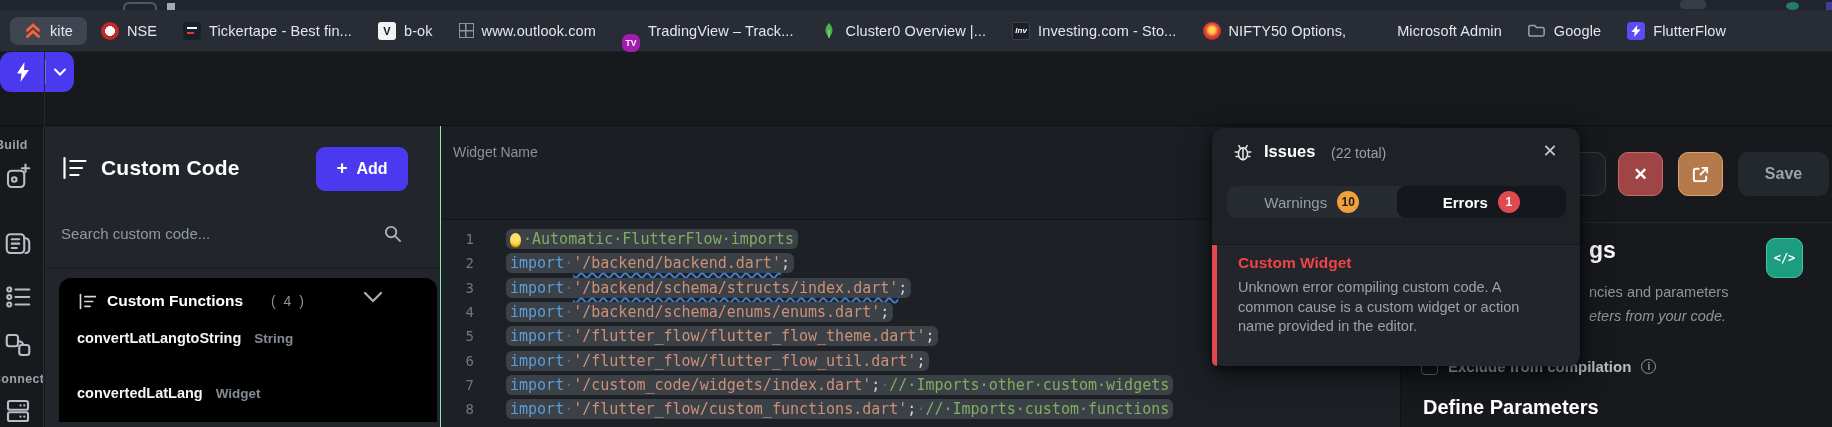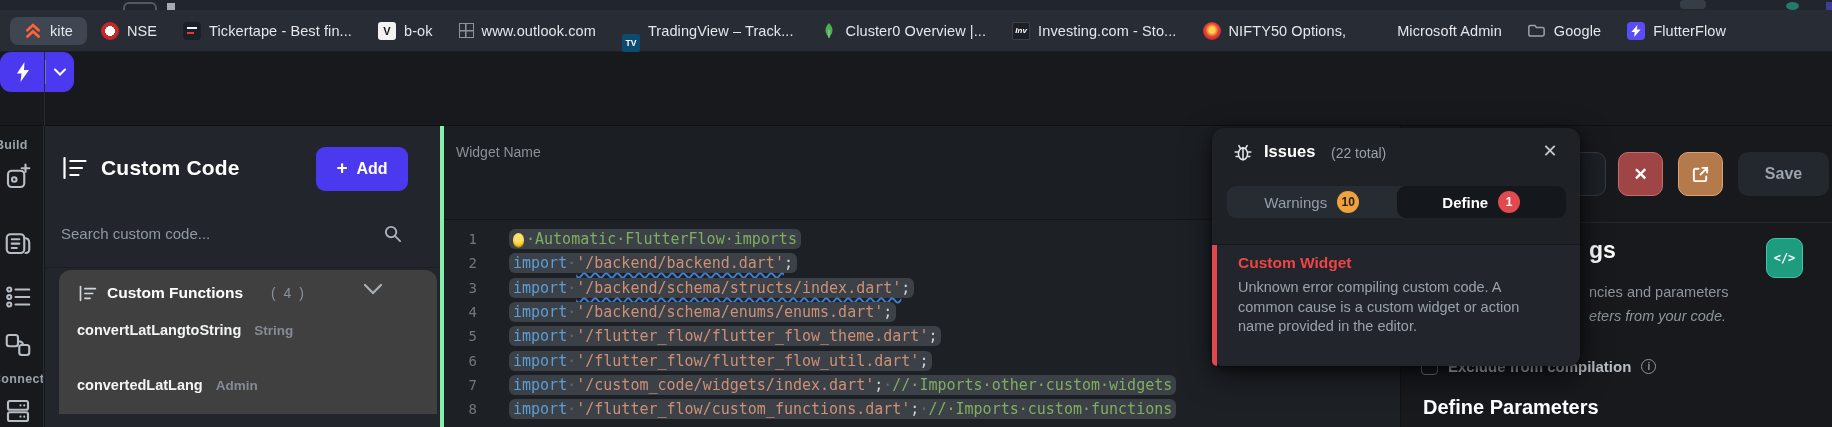--- a/index.html
+++ b/index.html
@@ -28,21 +28,21 @@
   .bm-ico { width:18px; height:18px; flex:0 0 auto; display:flex; align-items:center; justify-content:center; position:relative; }
   .ico-kite svg { width:16px; height:16px; }
   .ico-nse { border-radius:50%; background:radial-gradient(circle at 50% 50%, #fff 0 38%, #c62828 40% 100%); }
   .ico-tickertape { border-radius:4px; background:#1b1f27; }
   .ico-tickertape::before { content:""; position:absolute; left:4px; top:5px; width:10px; height:2px; background:#f5f5f5; }
   .ico-tickertape::after { content:""; position:absolute; left:4px; top:10px; width:7px; height:2px; background:#e53935; }
   .ico-bok { border-radius:3px; background:#f2f2f2; color:#15181c; font-weight:bold; font-size:11px; display:flex; align-items:center; justify-content:center; }
   .ico-grid { width:15px; height:15px; border:1.5px solid #8d949c;
     background: linear-gradient(#8d949c,#8d949c) center/100% 1.5px no-repeat,
                 linear-gradient(90deg,#8d949c,#8d949c) center/1.5px 100% no-repeat; }
-  .ico-tradingview { border-radius:2px; background:#0c4a6e; color:#fff; font-weight:bold; font-size:8.5px; display:flex; align-items:center; justify-content:center; font-family:"Liberation Sans",sans-serif;margin-top:24px; }
+  .ico-tradingview { border-radius:7px; background:#a21caf; color:#fff; font-weight:bold; font-size:8.5px; display:flex; align-items:center; justify-content:center; font-family:"Liberation Sans",sans-serif;margin-top:24px; }
   .ico-mongo svg { width:14px; height:16px; }
   .ico-investing { border-radius:1px; background:#1c2026; border:1px solid #3a4049; color:#fff; font-style:italic; font-weight:bold; font-size:8px; display:flex; align-items:center; justify-content:center; }
   .ico-nifty { border-radius:50%; background:radial-gradient(circle at 50% 45%, #ffd24a 0 22%, #e8443a 48%, #a31515 95%); }
   .ico-microsoft { display:grid; grid-template-columns:8px 8px; grid-template-rows:8px 8px; gap:1px; width:17px; height:17px; }
   .ico-microsoft i { display:block; }
   .ico-folder svg { width:17px; height:15px; }
   .ico-flutterflow { border-radius:4px; background:#5b4cf5; display:flex; align-items:center; justify-content:center; }
   .ico-flutterflow svg { width:10px; height:12px; }
   
   #ff-header { position:absolute; left:0; top:52px; width:1832px; height:74px; background:#17191d; border-bottom:1px solid #0e1013; }
@@ -80,32 +80,32 @@
   #cc-panel { position:absolute; left:45px; top:126px; width:395px; height:301px; background:#22262c; }
   #cc-title-icon { position:absolute; left:16px; top:28px; color:#fff; }
   #cc-title { position:absolute; left:56px; top:30px; font-size:21px; font-weight:bold; color:#fff; letter-spacing:.2px; }
   #add-btn { position:absolute; left:271px; top:21px; width:92px; height:44px; background:#4b39ef; border-radius:9px; display:flex; align-items:center; justify-content:center; gap:9px; color:#fff; cursor:pointer; }
   #add-btn .plus { font-size:19px; font-weight:bold; margin-top:-2px; }
   #add-btn .lbl { font-size:16px; font-weight:bold; }
   #cc-search-input { position:absolute; left:16px; top:94px; width:330px; height:26px; background:transparent; border:none; outline:none; color:#cfd4da; font-size:15px; font-family:"Liberation Sans",sans-serif; }
   #cc-search-input::placeholder { color:#9098a2; }
   #cc-search-icon { position:absolute; left:338px; top:98px; color:#aab0b8; }
   #cc-divider { position:absolute; left:0; top:141px; width:395px; height:1px; background:#1a1d22; }
-  #cf-card { position:absolute; left:14px; top:144px; width:378px; height:144px; background:#404040; border-radius:12px 12px 0 0; }
+  #cf-card { position:absolute; left:14px; top:152px; width:378px; height:144px; background:#000000; border-radius:12px 12px 0 0; }
   #cf-icon { position:absolute; left:18px; top:13px; color:#d2d7dc; }
   #cf-title { position:absolute; left:48px; top:14px; font-size:15.5px; font-weight:bold; color:#fff; }
   #cf-count { position:absolute; left:212px; top:15px; font-size:14px; color:#8b929b; letter-spacing:2px; }
   #cf-chevron { position:absolute; left:304px; top:13px; color:#aab0b8; cursor:pointer; }
   .cf-item { position:absolute; left:18px; display:flex; align-items:baseline; gap:13px; cursor:pointer; }
   #cf-item-0 { top:52px; }
   #cf-item-1 { top:107px; }
   .cf-name { font-size:14.5px; font-weight:bold; color:#f2f4f6; }
   .cf-type { font-size:13.5px; color:#848b94; font-weight:bold; }
   
-  #editor { position:absolute; left:440px; top:126px; width:960px; height:301px; background:#1b1f24; border-left:4px solid #86efac; }
+  #editor { position:absolute; left:440px; top:126px; width:960px; height:301px; background:#1b1f24; border-left:1px solid #86efac; }
   #wn-label { position:absolute; left:12px; top:18px; font-size:14px; color:#8a9199; }
   #wn-input { position:absolute; left:12px; top:40px; width:418px; height:43px; background:#1d2126; border:1.5px solid #3c434c; border-radius:10px; color:#fff; font-size:17px; font-weight:bold; padding:0 20px; outline:none; font-family:"Liberation Sans",sans-serif; }
   #code-area { position:absolute; left:0; top:93px; width:960px; height:208px; background:#1d2126; border-top:1px solid #14161a; }
   #code-lines { position:absolute; left:0; top:7px; width:960px; font-family:"DejaVu Sans Mono",monospace; font-size:15px; }
   .cl { height:24.3px; display:flex; align-items:center; }
   .ln { width:65px; text-align:right; padding-right:32px; color:#70787f; font-size:14px; flex:0 0 auto; }
   .code-sel { background:#3c4147; border-radius:6px; padding:1px 4px; display:inline-flex; align-items:center; white-space:pre; }
   .tok-kw { color:#5c9dd6; }
   .tok-str { color:#cd9077; }
   .tok-pl { color:#cfd4da; }
@@ -397,21 +397,21 @@
         <svg width="20" height="12" viewBox="0 0 20 12" fill="none" stroke="#aab0b8" stroke-width="2.2" stroke-linecap="round">
             <path d="M2 2 L10 10 L18 2"></path>
           </svg>
       </div>
       <div id="cf-item-0" class="cf-item">
         <span class="cf-name">convertLatLangtoString</span>
         <span class="cf-type">String</span>
       </div>
       <div id="cf-item-1" class="cf-item">
         <span class="cf-name">convertedLatLang</span>
-        <span class="cf-type">Admin</span>
+        <span class="cf-type">Widget</span>
       </div>
     </div>
   </section>
 
   <section id="editor">
     <label id="wn-label">Widget Name</label>
     <div id="code-area">
       <div id="code-lines">
           <div class="cl">
             <span class="ln">1</span>
@@ -488,21 +488,21 @@
     </div>
     <div id="ip-title">Issues</div>
     <div id="ip-total">(22 total)</div>
     <div id="ip-close">✕</div>
     <div id="ip-tabs">
       <div id="tab-warnings" class="ip-tab">
         <span class="ip-tab-label">Warnings</span>
         <span class="ip-badge badge-orange">10</span>
       </div>
       <div id="tab-errors" class="ip-tab">
-        <span class="ip-tab-label">Define</span>
+        <span class="ip-tab-label">Errors</span>
         <span class="ip-badge badge-red">1</span>
       </div>
     </div>
     <div id="ip-divider"></div>
     <div id="ip-body">
       <div id="ip-red-bar"></div>
       <div id="ip-err-title">Custom Widget</div>
       <div id="ip-err-msg">
           <div>Unknown error compiling custom code. A</div>
           <div>common cause is a custom widget or action</div>

